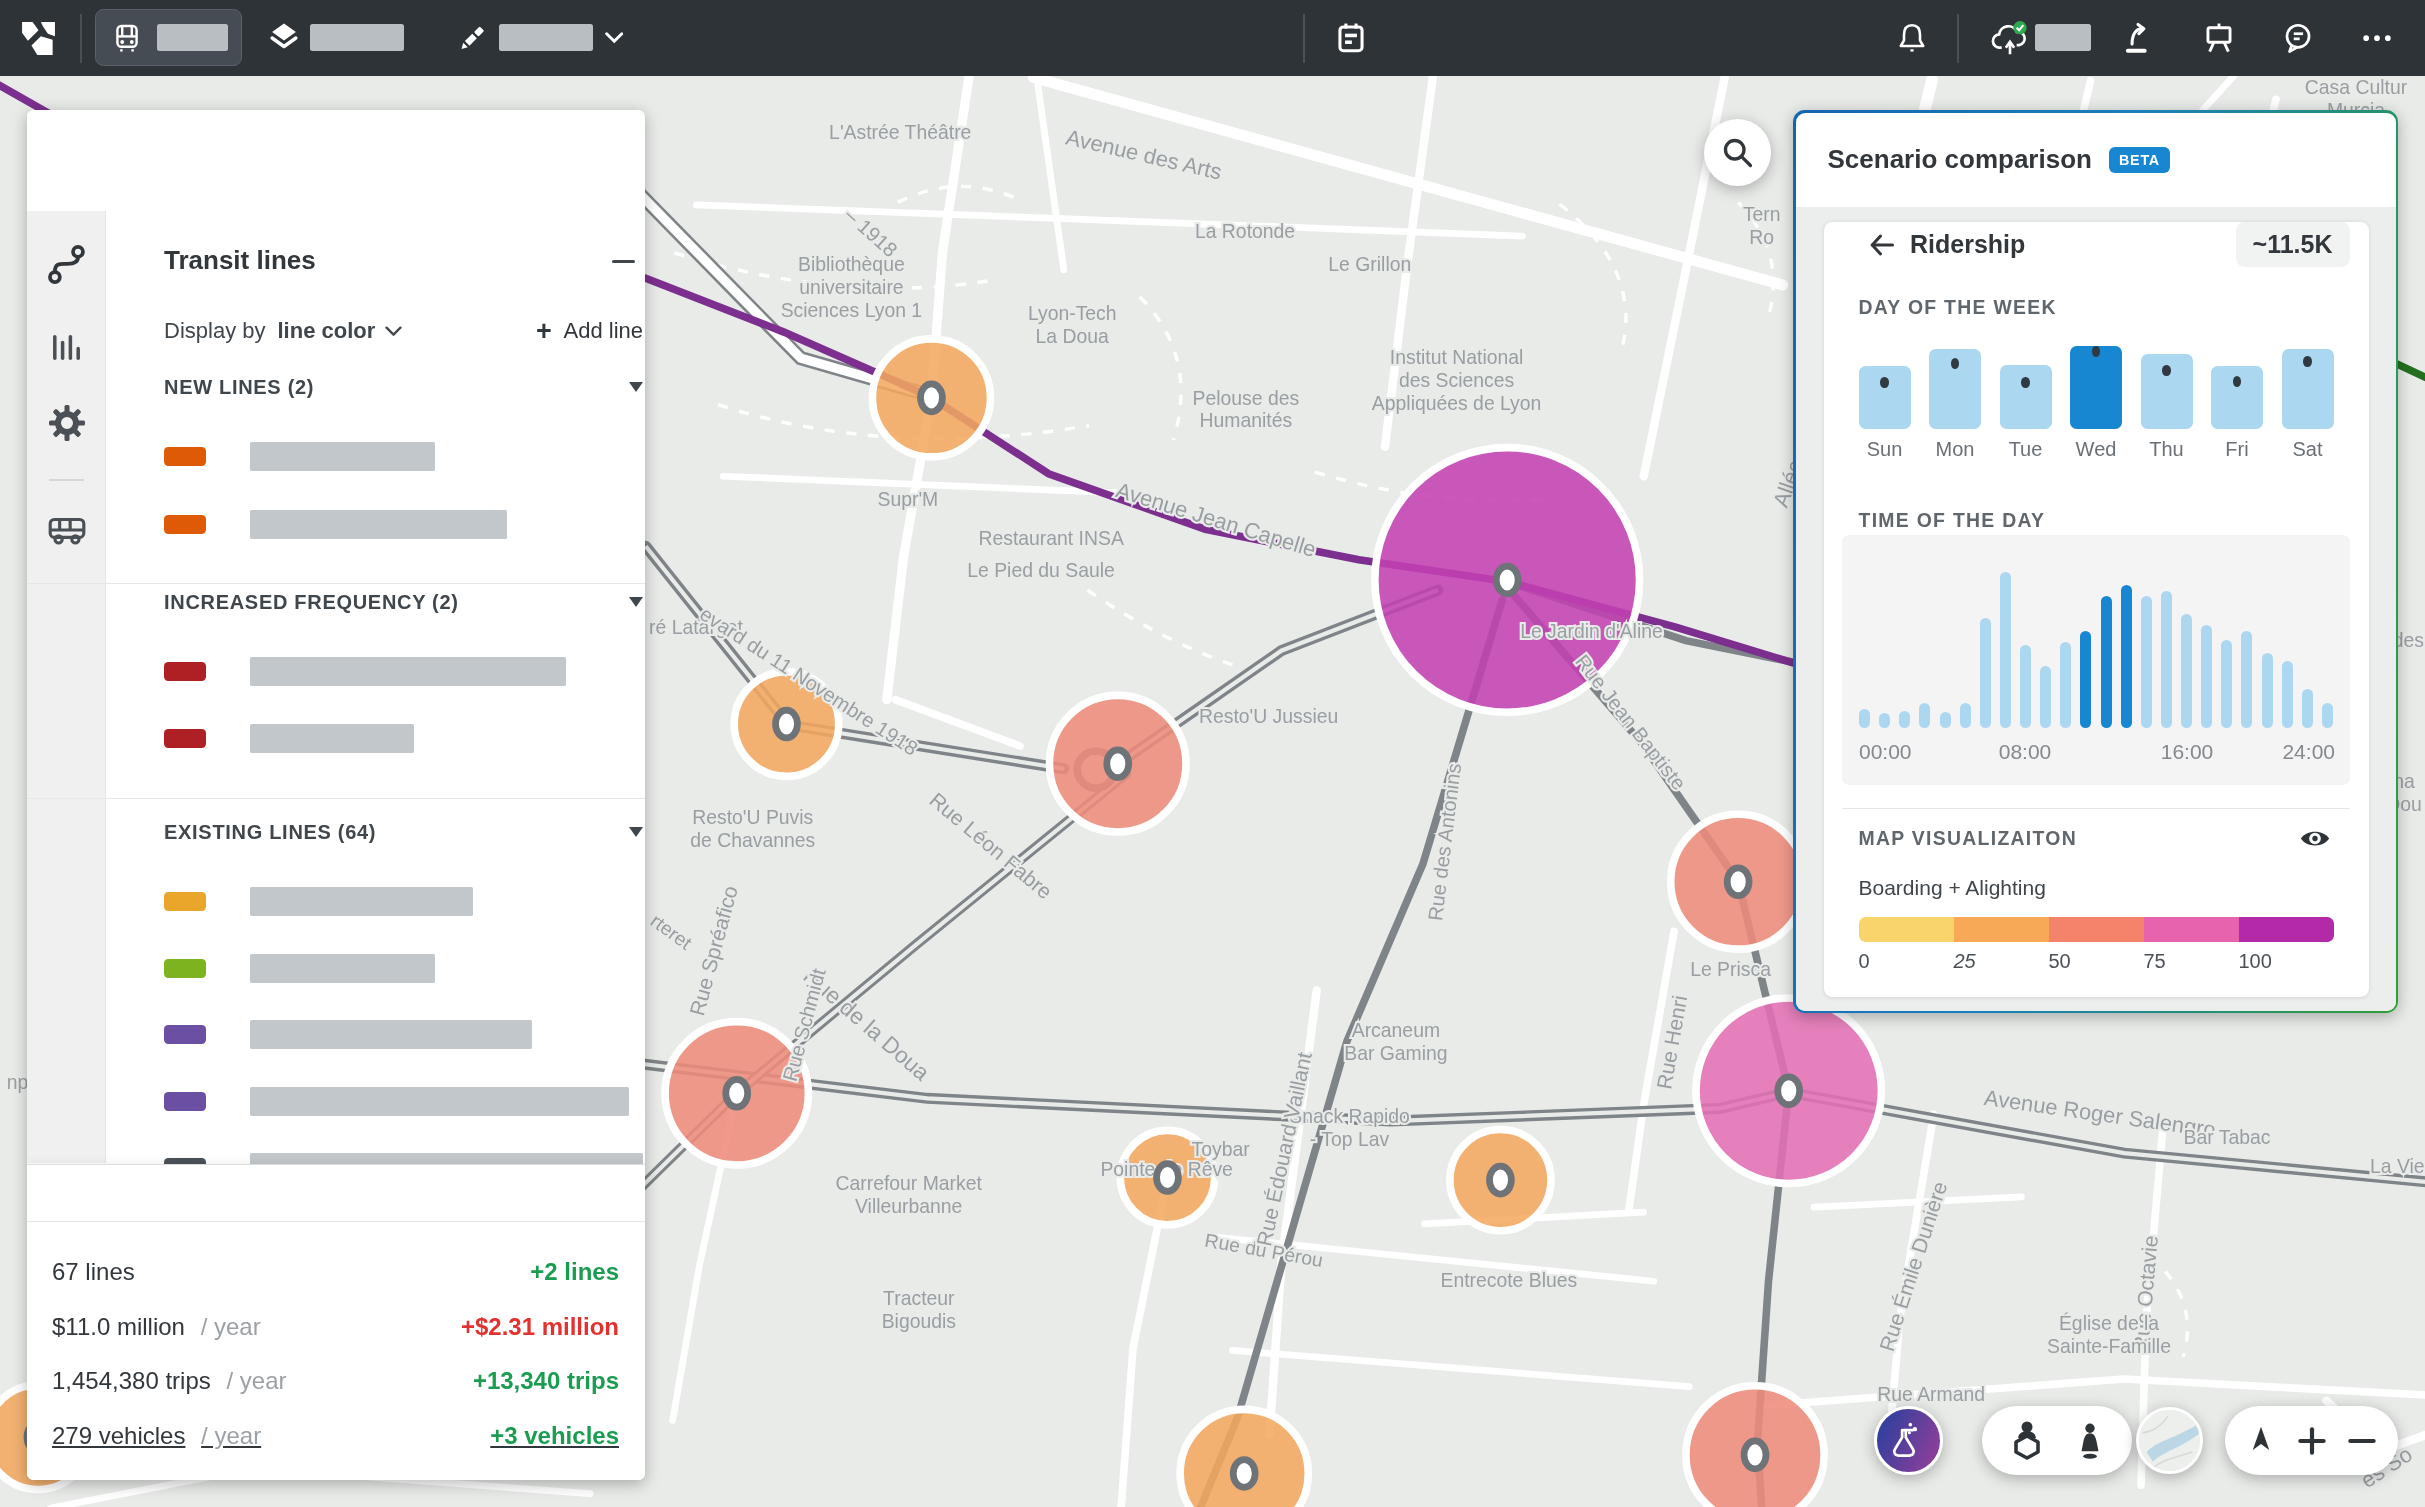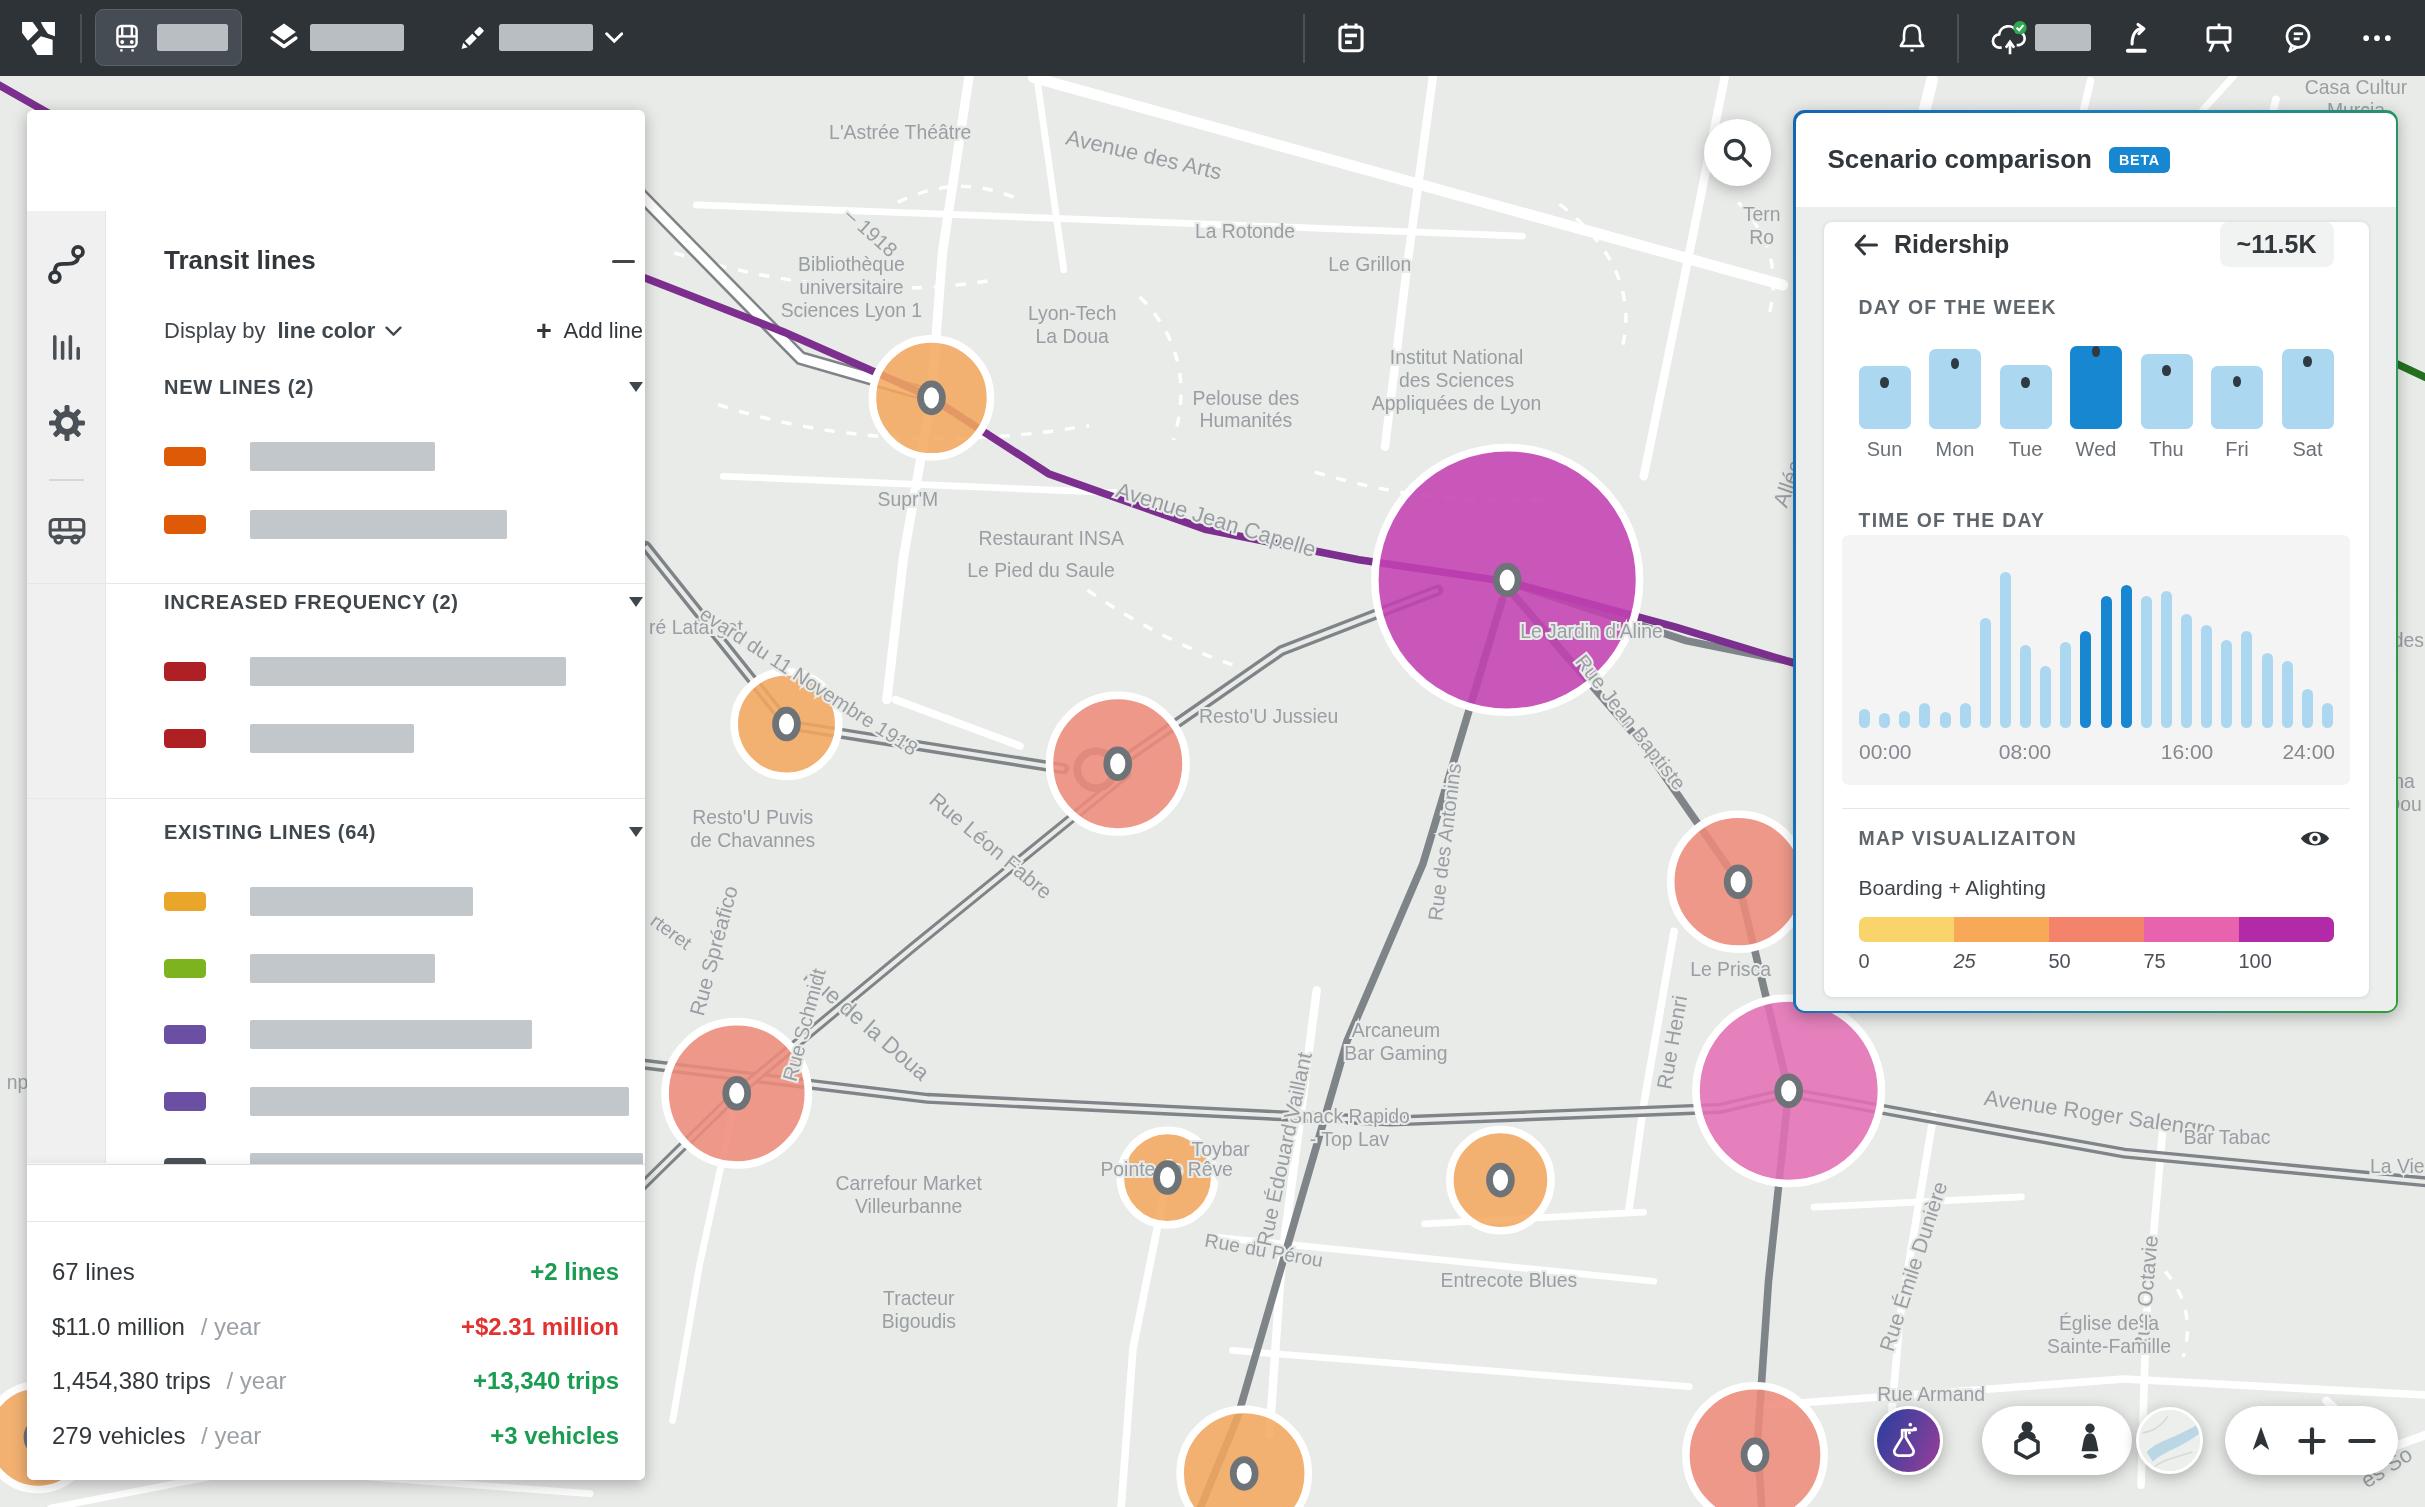--- a/index.html
+++ b/index.html
@@ -63,21 +63,21 @@
   .rp-wrap { position:absolute; left:1793px; top:110px; width:605px; height:903px; padding:2.5px; border-radius:11.8px;
              background:linear-gradient(100deg,#1366AF 0%,#1A7FBC 45%,#2F9E36 100%); z-index:30; }
   .rp-inner { width:600px; height:898px; border-radius:9.3px; background:#FFF; position:relative; overflow:hidden; }
   .rp-head { position:absolute; left:0; top:0; width:600px; height:94px; display:flex; align-items:center; padding-left:32px; }
   .rp-title { font-size:26px; font-weight:bold; color:#32373C; }
   .beta { margin-left:17px; background:#1787D1; color:#FFF; font-size:14.3px; font-weight:bold; letter-spacing:0.8px;
           padding:5px 10px; border-radius:5.9px; }
   .rp-grey { position:absolute; left:0; top:94px; width:600px; height:805px; background:#ECEDED; }
   .rp-card { position:absolute; left:28px; top:109px; width:545px; height:775px; background:#FFF; border-radius:8.4px;
              box-shadow:0 0.8px 4.2px rgba(0,0,0,.10); }
-  .metric-row { position:absolute; left:0; top:0; width:545px; height:46px; display:flex; align-items:center; padding:0 35px 0 27px; }
+  .metric-row { position:absolute; left:16px; top:0; width:545px; height:46px; display:flex; align-items:center; padding:0 35px 0 27px; }
   .metric-label { font-size:25px; font-weight:bold; color:#32373C; margin-left:13.5px; }
   .metric-badge { margin-left:auto; background:#F1F2F2; border-radius:8.4px; padding:8.4px 17px; font-size:25px; font-weight:bold; color:#32373C; }
   .mini-head { position:absolute; left:35px; font-size:19.4px; font-weight:bold; letter-spacing:1.3px; color:#5F666C; }
   .dow-bars { position:absolute; left:35px; top:118px; width:475px; height:89px; display:flex; align-items:flex-end; justify-content:space-between; }
   .dow-bar { width:52px; border-radius:6.7px; background:#ABD7F0; position:relative; }
   .dow-bar.sel { background:#1787D1; }
   .dow-dot { position:absolute; left:50%; margin-left:-4.2px; width:8.4px; height:11px; border-radius:50%; background:#2F3A42; }
   .dow-labels { position:absolute; left:35px; top:216px; width:475px; display:flex; justify-content:space-between; }
   .dow-labels span { width:52px; text-align:center; font-size:20px; color:#6A7075; }
   .tod-box { position:absolute; left:18.5px; top:313px; width:508px; height:250px; background:#F4F4F5; border-radius:6.7px; }
@@ -484,21 +484,21 @@
         <div class="stat-row" style="top: 142px;">
           <span>$11.0 million</span>
           <span class="stat-unit">/ year</span>
           <span class="stat-delta delta-red">+$2.31 million</span>
         </div>
         <div class="stat-row" style="top: 196px;">
           <span>1,454,380 trips</span>
           <span class="stat-unit">/ year</span>
           <span class="stat-delta delta-green">+13,340 trips</span>
         </div>
-        <div class="stat-row" style="top: 251px;">
+        <div class="stat-row" style="top: 251px; text-decoration: underline;">
           <span>279 vehicles</span>
           <span class="stat-unit">/ year</span>
           <span class="stat-delta delta-green">+3 vehicles</span>
         </div>
       </div>
   </div>
 </div>
 
 <div class="circle-btn shadowed" style="left:1704px;top:119px;width:67px;height:67px;background:#FFF;">
   <span>

